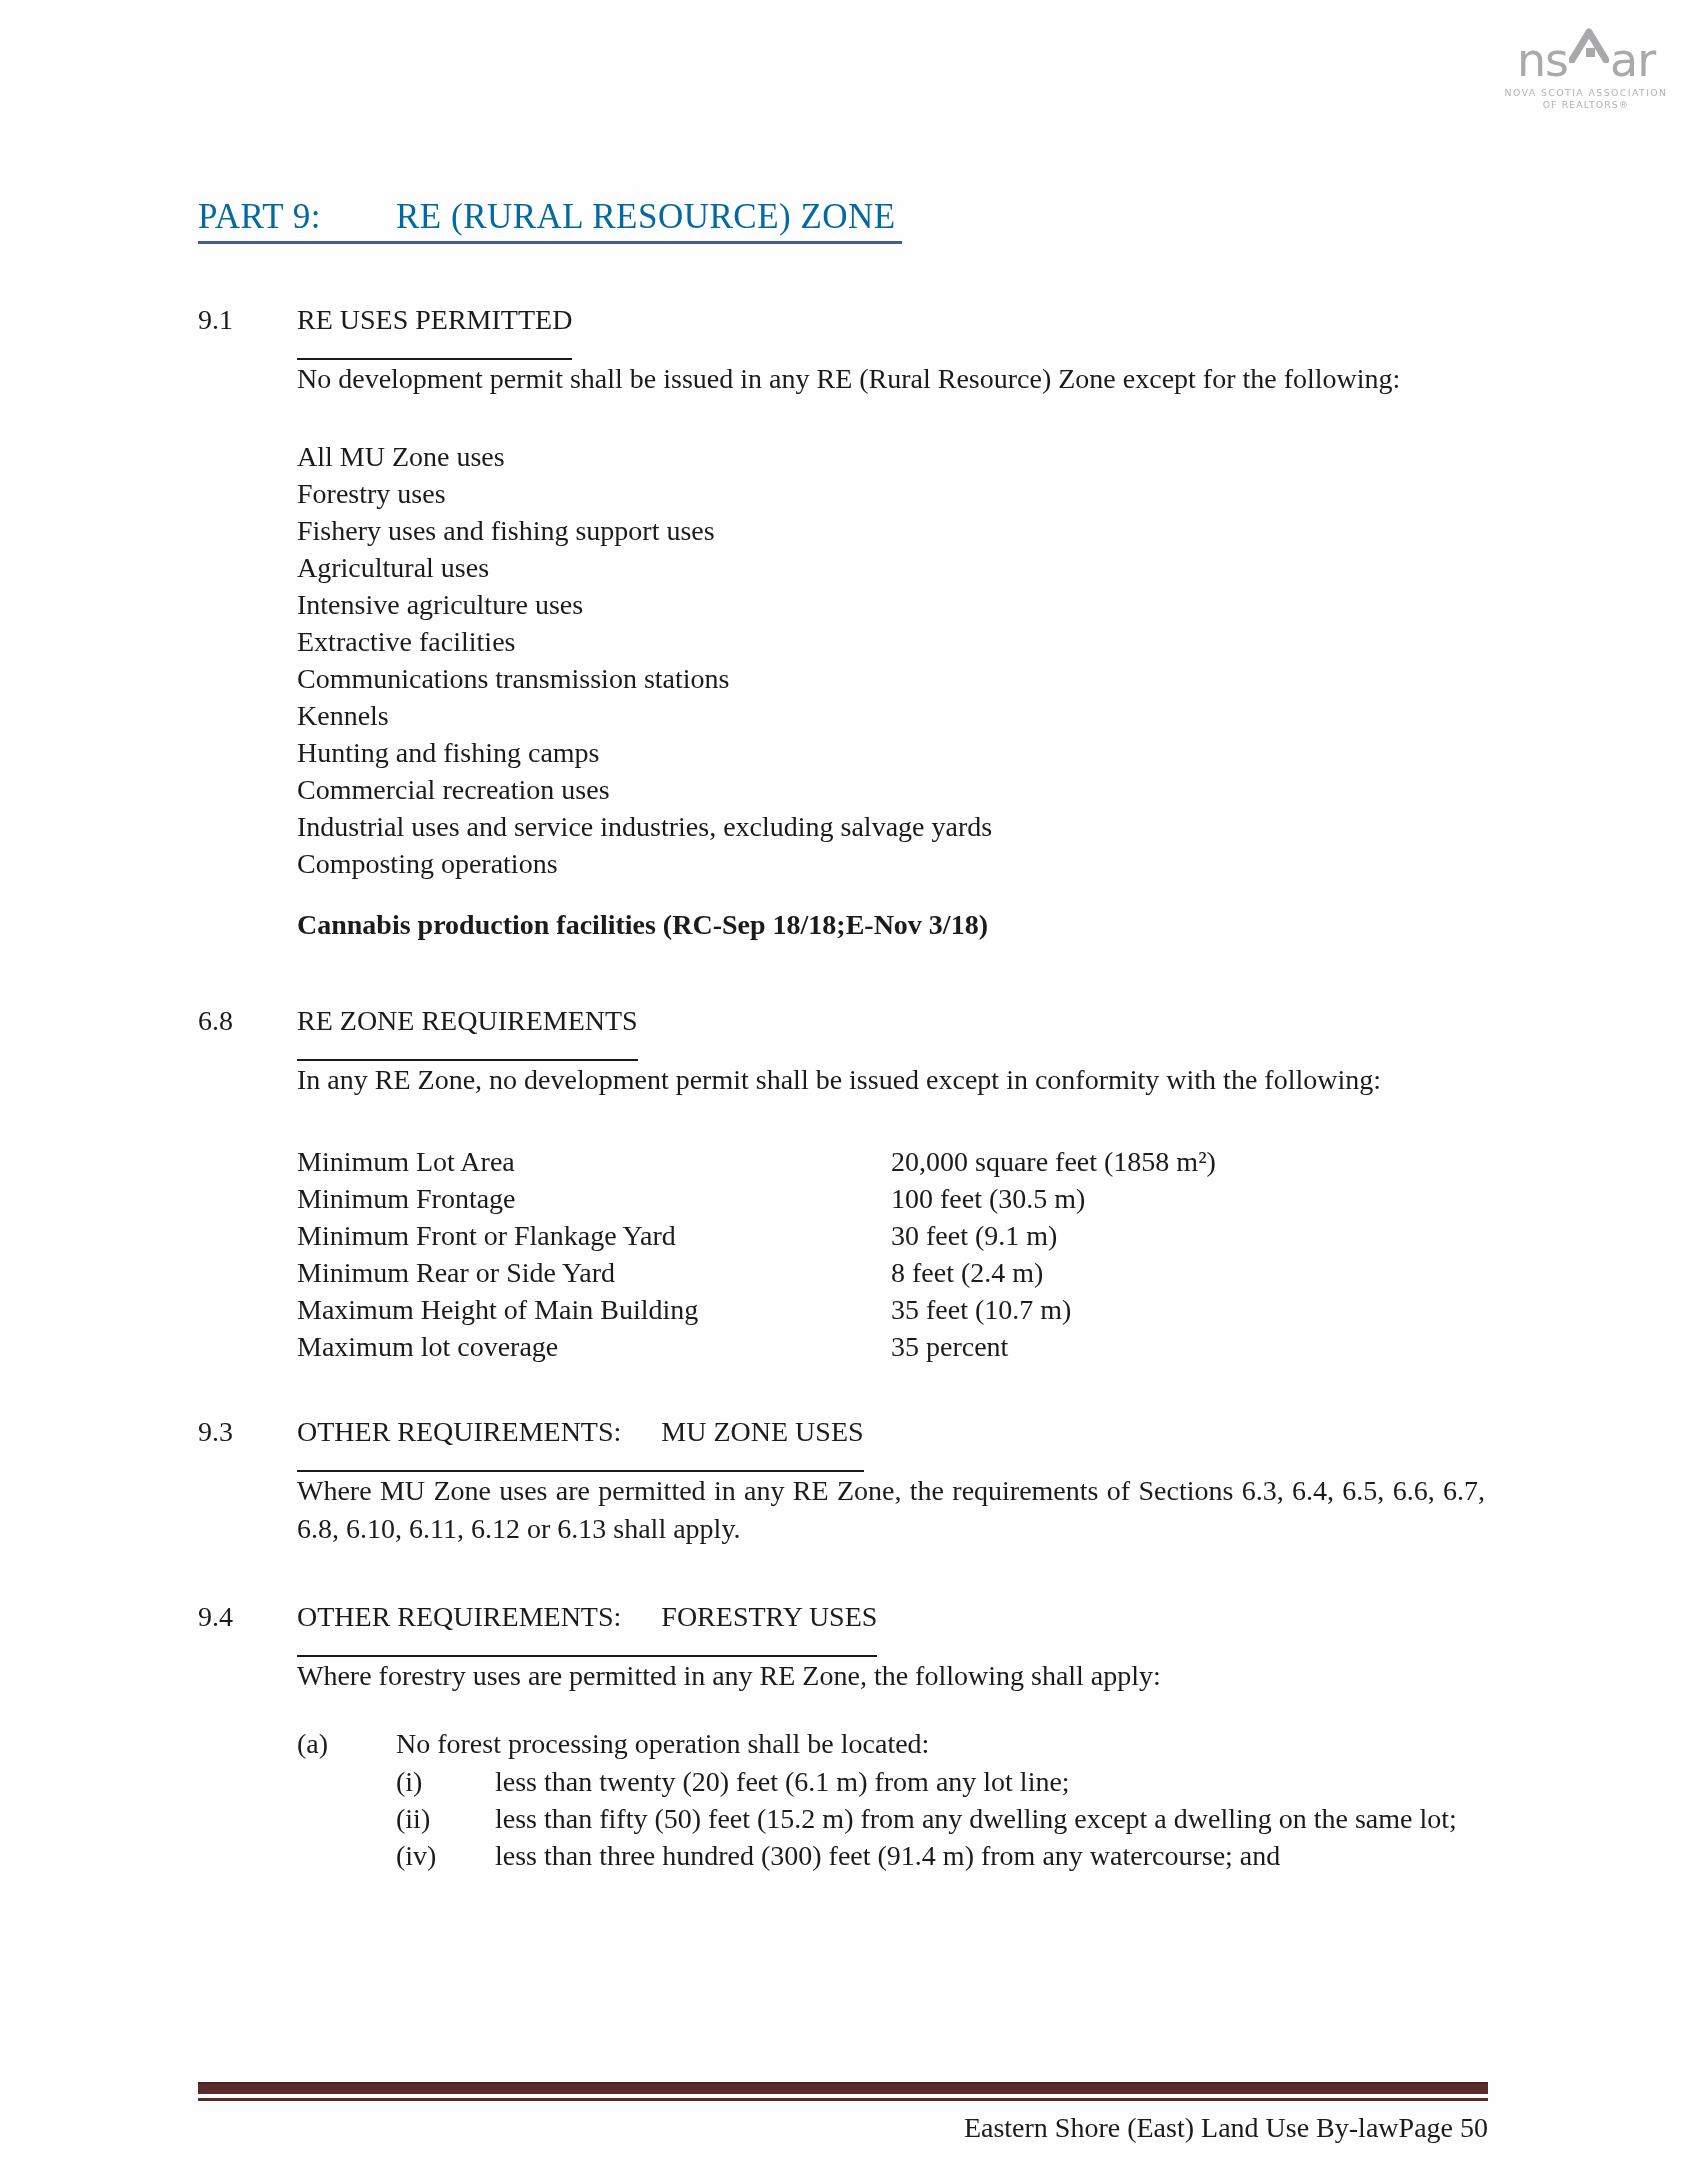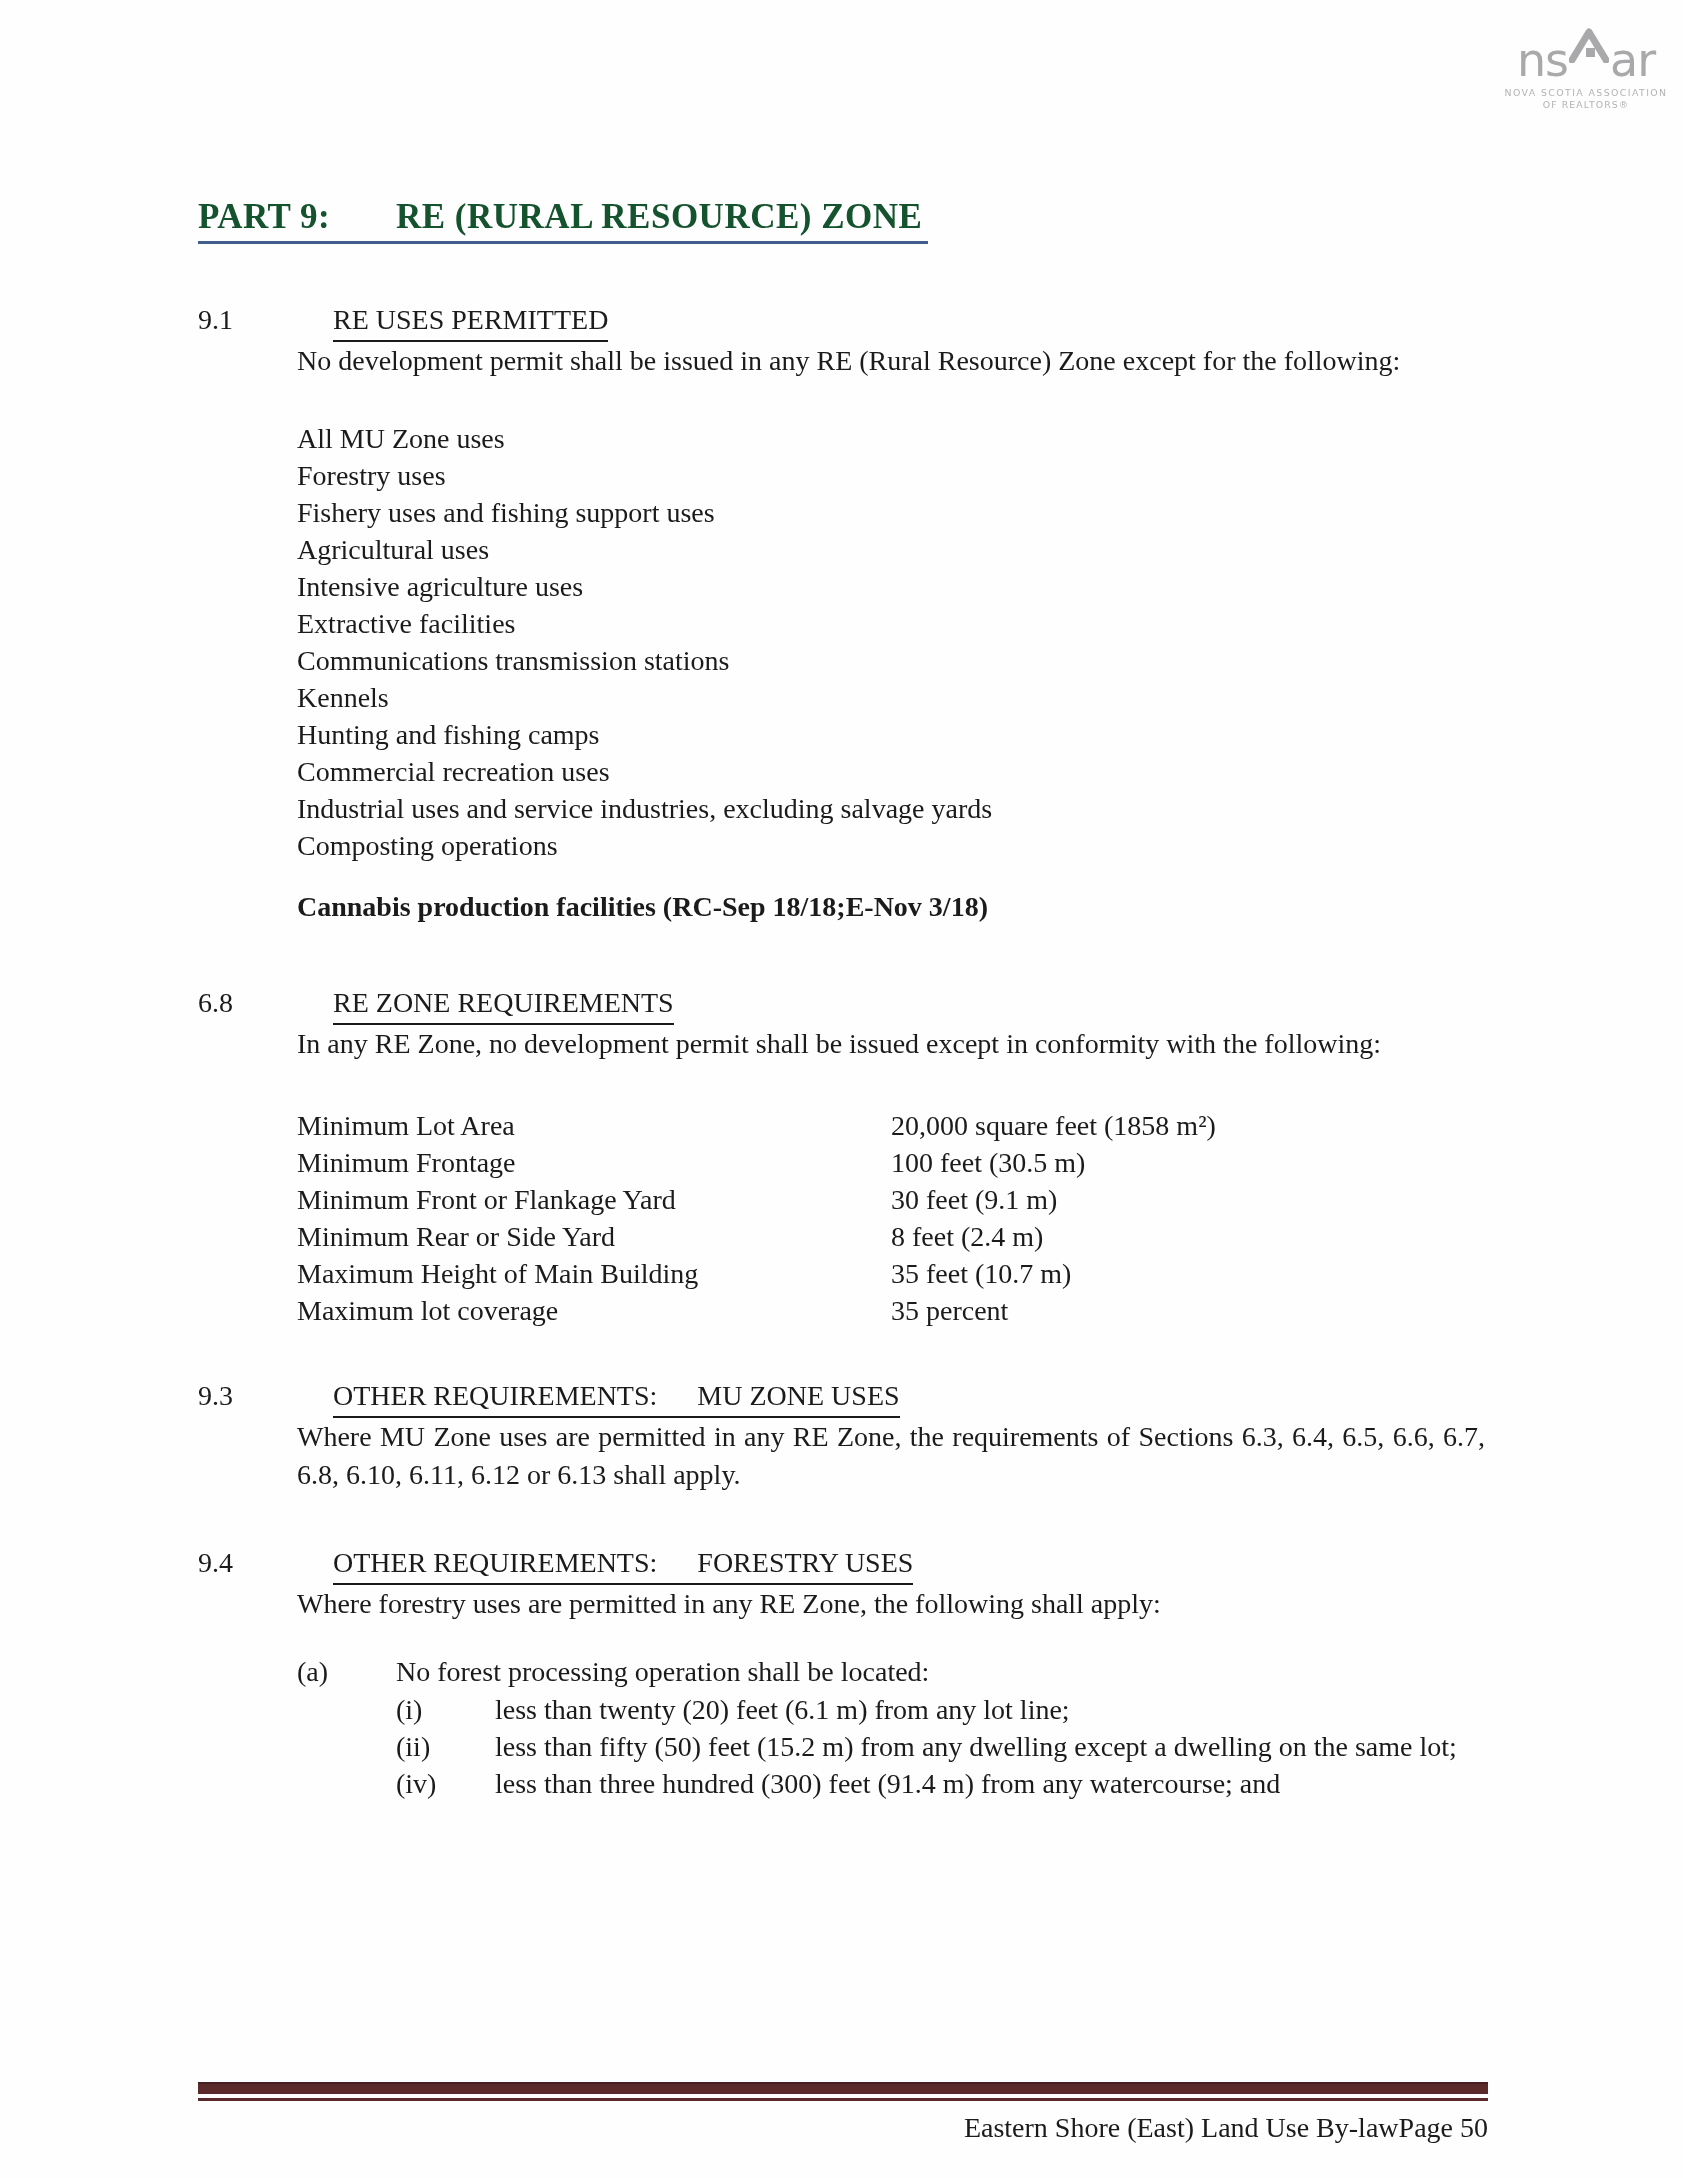--- a/index.html
+++ b/index.html
@@ -27,38 +27,37 @@
     font-family:"DejaVu Sans",sans-serif;
     font-size:9.4px; letter-spacing:1.4px;
     color:#b3b3b5; margin-top:4px; white-space:nowrap;
   }
   .logo-cap.second { margin-top:1px; letter-spacing:1.1px; }
 
   
   .content { position:absolute; left:198px; top:196px; width:1287px; }
 
   h1.doc-title {
-    font-size:35px; font-weight:bold; letter-spacing:0.5px;
-    color:#14532d;
+    font-size:35px; font-weight:normal; letter-spacing:0.5px;
+    color:#0369a1;
     display:inline-block;
     border-bottom:3px solid #405f8d;
     padding:0 6px 4px 0;
     margin:0 0 57px 0;
     line-height:41px;
     white-space:nowrap;
   }
   h1.doc-title .part-label { display:inline-block; width:198px; }
 
   .sect-head { display:flex; line-height:38px; margin:0; }
   .sect-num { width:99px; flex:none; }
   .sect-title {
     border-bottom:2px solid #1a1a1a;
-    padding-bottom:1px;
+    padding-bottom:19px;
     white-space:nowrap;
-    margin-left:36px;
   }
   .tabgap { display:inline-block; width:40px; }
 
   p.body {
     width:1188px; margin:0 0 0 99px;
     line-height:38px; text-align:justify;
   }
   .mt16 { margin-top:16px; }
   .mt24 { margin-top:24px; }
 

